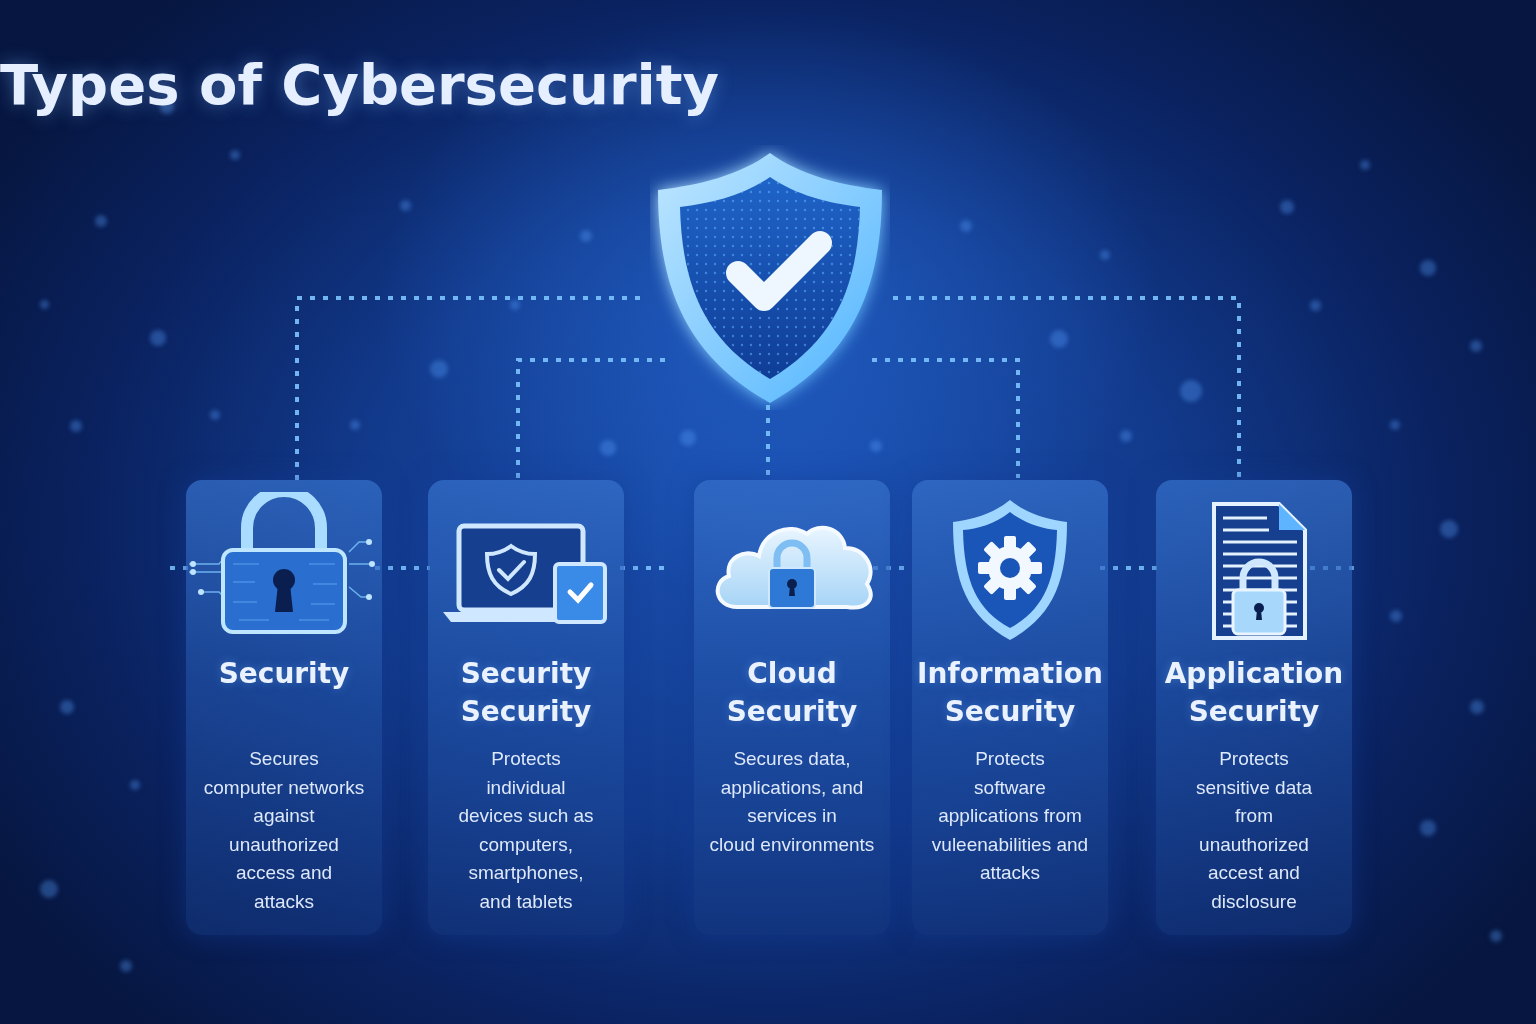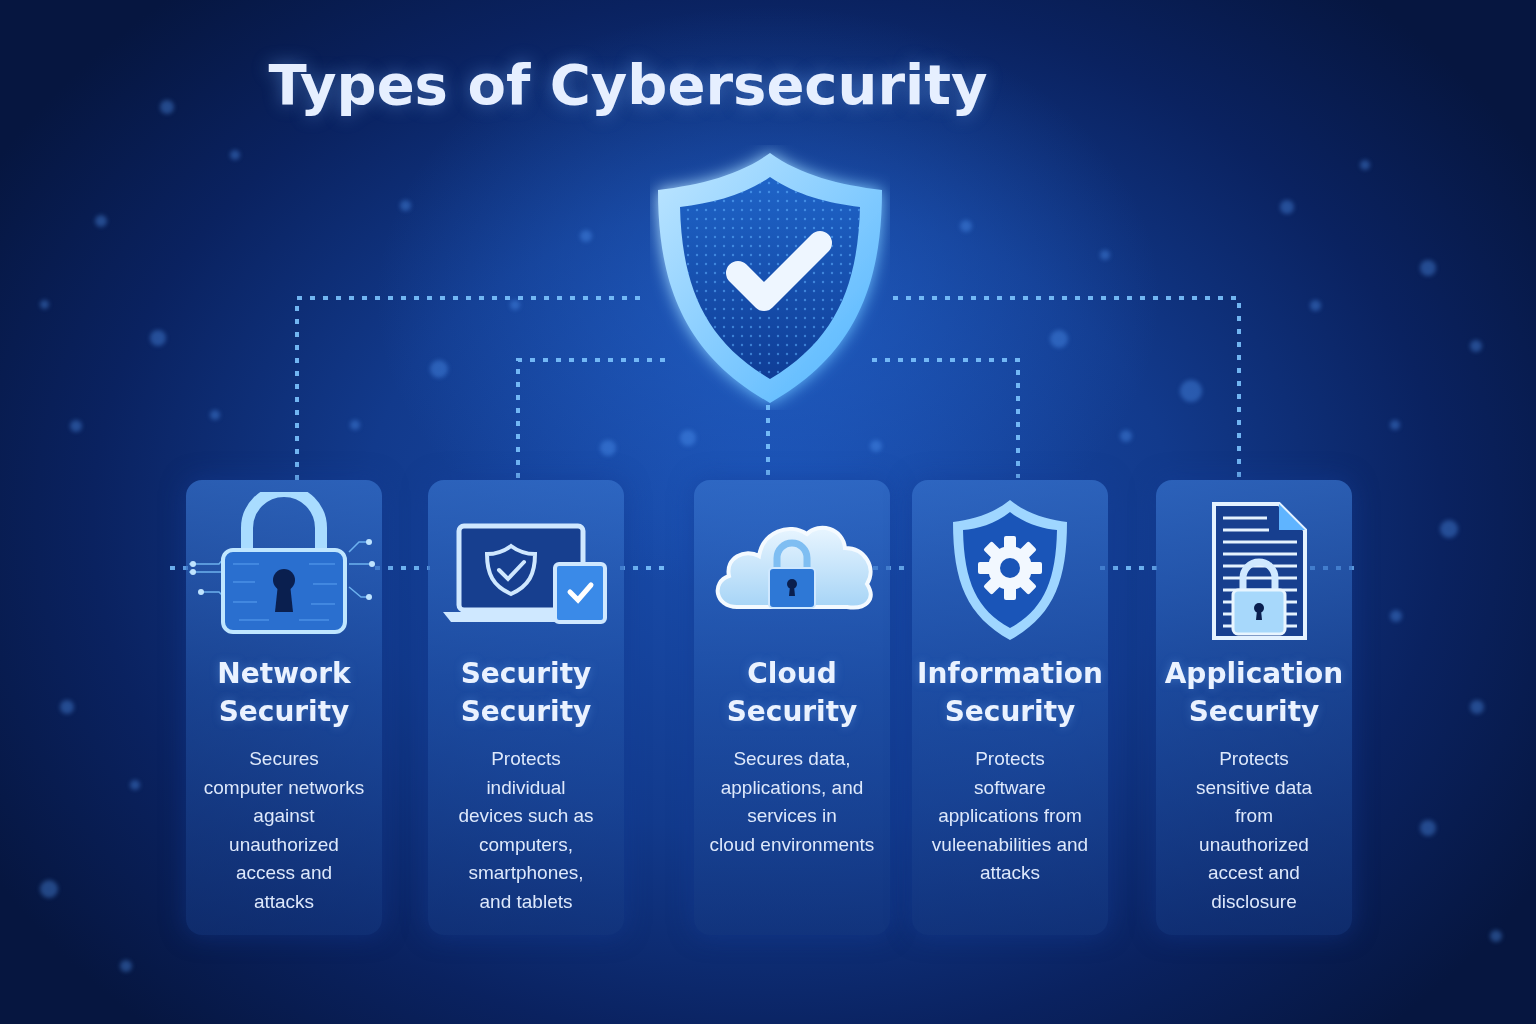--- a/index.html
+++ b/index.html
@@ -12,21 +12,21 @@
       radial-gradient(ellipse 900px 700px at 768px 520px, #1a4fb0 0%, #123a8c 45%, #0a2260 75%, #061640 100%);
   }
   .bokeh { position: absolute; inset: 0; pointer-events: none; }
   .bokeh span {
     position: absolute; border-radius: 50%;
     background: rgba(90,160,255,0.35);
     filter: blur(2px);
   }
   .title {
     position: absolute; top: 52px; left: 0; width: 1256px;
-    text-align: center; color: #e6efff;
+    text-align: left; color: #e6efff;
     font-family: "DejaVu Sans", sans-serif; font-weight: bold;
     font-size: 56px; letter-spacing: 0px;
     text-shadow: 0 0 18px rgba(120,180,255,0.45);
   }
   .connectors { position: absolute; inset: 0; pointer-events: none; }
   .hero-shield { position: absolute; left: 650px; top: 145px; width: 240px; height: 265px; }
   .card {
     position: absolute; top: 480px; width: 196px; height: 455px;
     border-radius: 16px;
     background: linear-gradient(180deg, rgba(52,110,200,0.75) 0%, rgba(34,84,170,0.62) 45%, rgba(20,56,130,0.55) 100%);
@@ -160,21 +160,20 @@
       </g>
     <path d="M58 60 V36 A37 37 0 0 1 132 36 V60" stroke="#a9dcff" stroke-width="12" fill="none"></path>
     <rect x="34" y="58" width="122" height="82" rx="10" fill="#2a6fcf" stroke="#bfe6ff" stroke-width="4"></rect>
     <g stroke="#6fb6ff" stroke-width="1" opacity="0.7">
       <path d="M44 72 H70 M120 72 H146 M44 90 H66 M124 92 H148 M44 110 H68 M122 112 H146 M50 128 H80 M110 128 H140"></path>
     </g>
     <circle cx="95" cy="88" r="11" fill="#0a1f4f"></circle>
     <path d="M89 92 L86 120 H104 L101 92 Z" fill="#0a1f4f"></path>
   </svg>
   <div class="name">
-    <div>Network</div>
     <div>Security</div>
   </div>
   <div class="desc">Secures
 computer networks
 against
 unauthorized
 access and
 attacks</div>
 </div>
 

